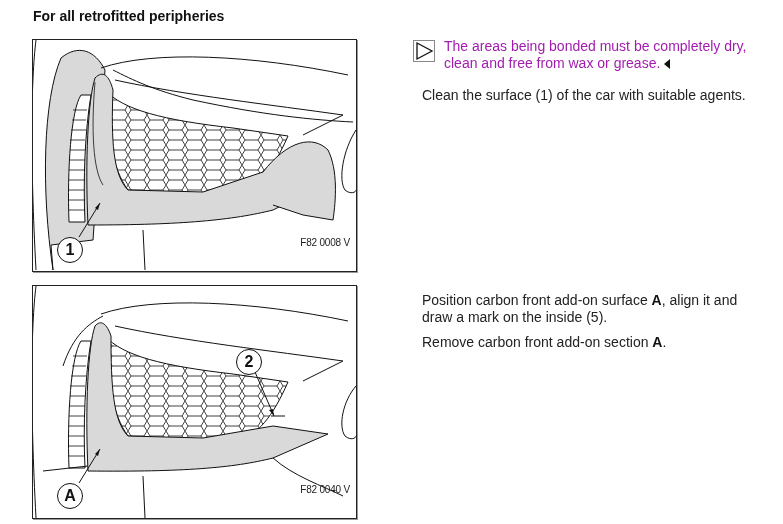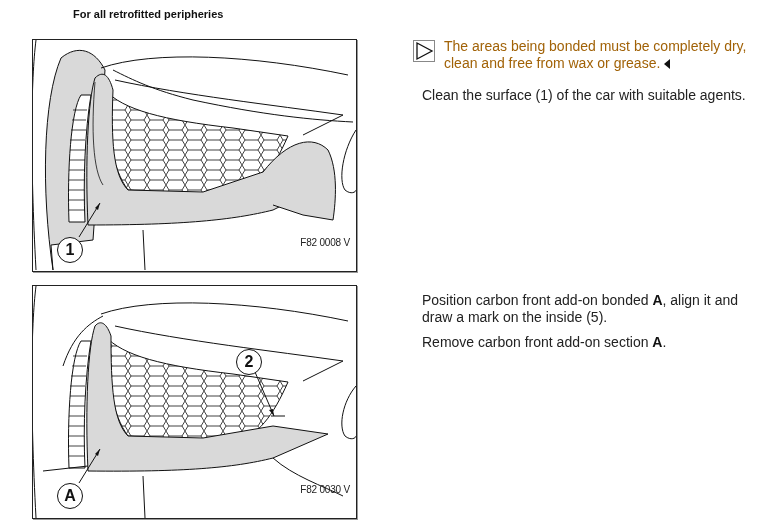--- a/index.html
+++ b/index.html
@@ -1,30 +1,30 @@
 <!DOCTYPE html>
 <html><head>
 <meta charset="utf-8">
 <style>
   html, body { margin: 0; padding: 0; background: #ffffff; }
   body { width: 783px; height: 524px; position: relative; overflow: hidden;
          font-family: "Liberation Sans", sans-serif; color: #1a1a1a; }
-  .heading { position: absolute; left: 33px; top: 8px; font-size: 11px; font-weight: bold; color: #111; margin-left: 40px; }
+  .heading { position: absolute; left: 33px; top: 8px; font-size: 14px; font-weight: bold; color: #111; }
   .figure { position: absolute; left: 32px; width: 323px; border: 1px solid #222;
             box-shadow: 1px 1px 0 #999; background: #fff; }
   .fig1 { top: 39px; height: 231px; }
   .fig2 { top: 285px; height: 232px; }
   .figure svg { position: absolute; left: 0; top: 0; width: 323px; height: 100%; }
   .fig-code { position: absolute; right: 6px; bottom: 23px; font-size: 10px; color: #222; letter-spacing: -0.2px; }
   .callout { position: absolute; width: 24px; height: 24px; border: 1.3px solid #111; border-radius: 50%;
              background: #fff; font-weight: bold; font-size: 16px; text-align: center; line-height: 24px; color: #111; }
   .text-block { position: absolute; left: 414px; font-size: 14px; line-height: 17px; color: #222; }
   .note { position: absolute; left: 413px; top: 38px; width: 340px; }
   .note-icon { position: absolute; left: 0; top: 2px; width: 20px; height: 20px; border: 1px solid #888; background: #fff; }
-  .note-text { position: absolute; left: 31px; top: 0; font-size: 14px; line-height: 17px; color: #a16207; width: 320px; }
+  .note-text { position: absolute; left: 31px; top: 0; font-size: 14px; line-height: 17px; color: #a21caf; width: 320px; }
   .end-mark { display: inline-block; width: 0; height: 0; border-top: 5px solid transparent;
               border-bottom: 5px solid transparent; border-right: 6px solid #111; margin-left: 4px; vertical-align: -1px; }
   p { margin: 8px; }
   b { font-weight: bold; color: #111; }
 </style>
 </head>
 <body>
 
 <div class="heading">For all retrofitted peripheries</div>
 
@@ -122,21 +122,21 @@
 
     <line x1="46" y1="197" x2="67" y2="163" stroke="#111" stroke-width="1"></line>
     <path d="M67 163 L62 168 L65 170 Z" fill="#111"></path>
 
     <line x1="222" y1="86" x2="241" y2="130" stroke="#111" stroke-width="1"></line>
     <path d="M241 130 L236 124 L240 123 Z" fill="#111"></path>
     <line x1="238" y1="130" x2="252" y2="130" stroke="#111" stroke-width="1"></line>
   </svg>
   <div class="callout" style="left:203px; top:63px;">2</div>
   <div class="callout" style="left:24px; top:197px;">A</div>
-  <div class="fig-code">F82 0030 V</div>
+  <div class="fig-code">F82 0040 V</div>
 </div>
 
 <div class="text-block" style="top:284px; width:340px;">
-  <p><span>Position carbon front add-on bonded </span><b>A</b><span>, align it and draw a mark on the inside (5).</span></p>
+  <p><span>Position carbon front add-on surface </span><b>A</b><span>, align it and draw a mark on the inside (5).</span></p>
 </div>
 <div class="text-block" style="top:326px; width:340px;">
   <p><span>Remove carbon front add-on section </span><b>A</b><span>.</span></p>
 </div>
 
 </body></html>

